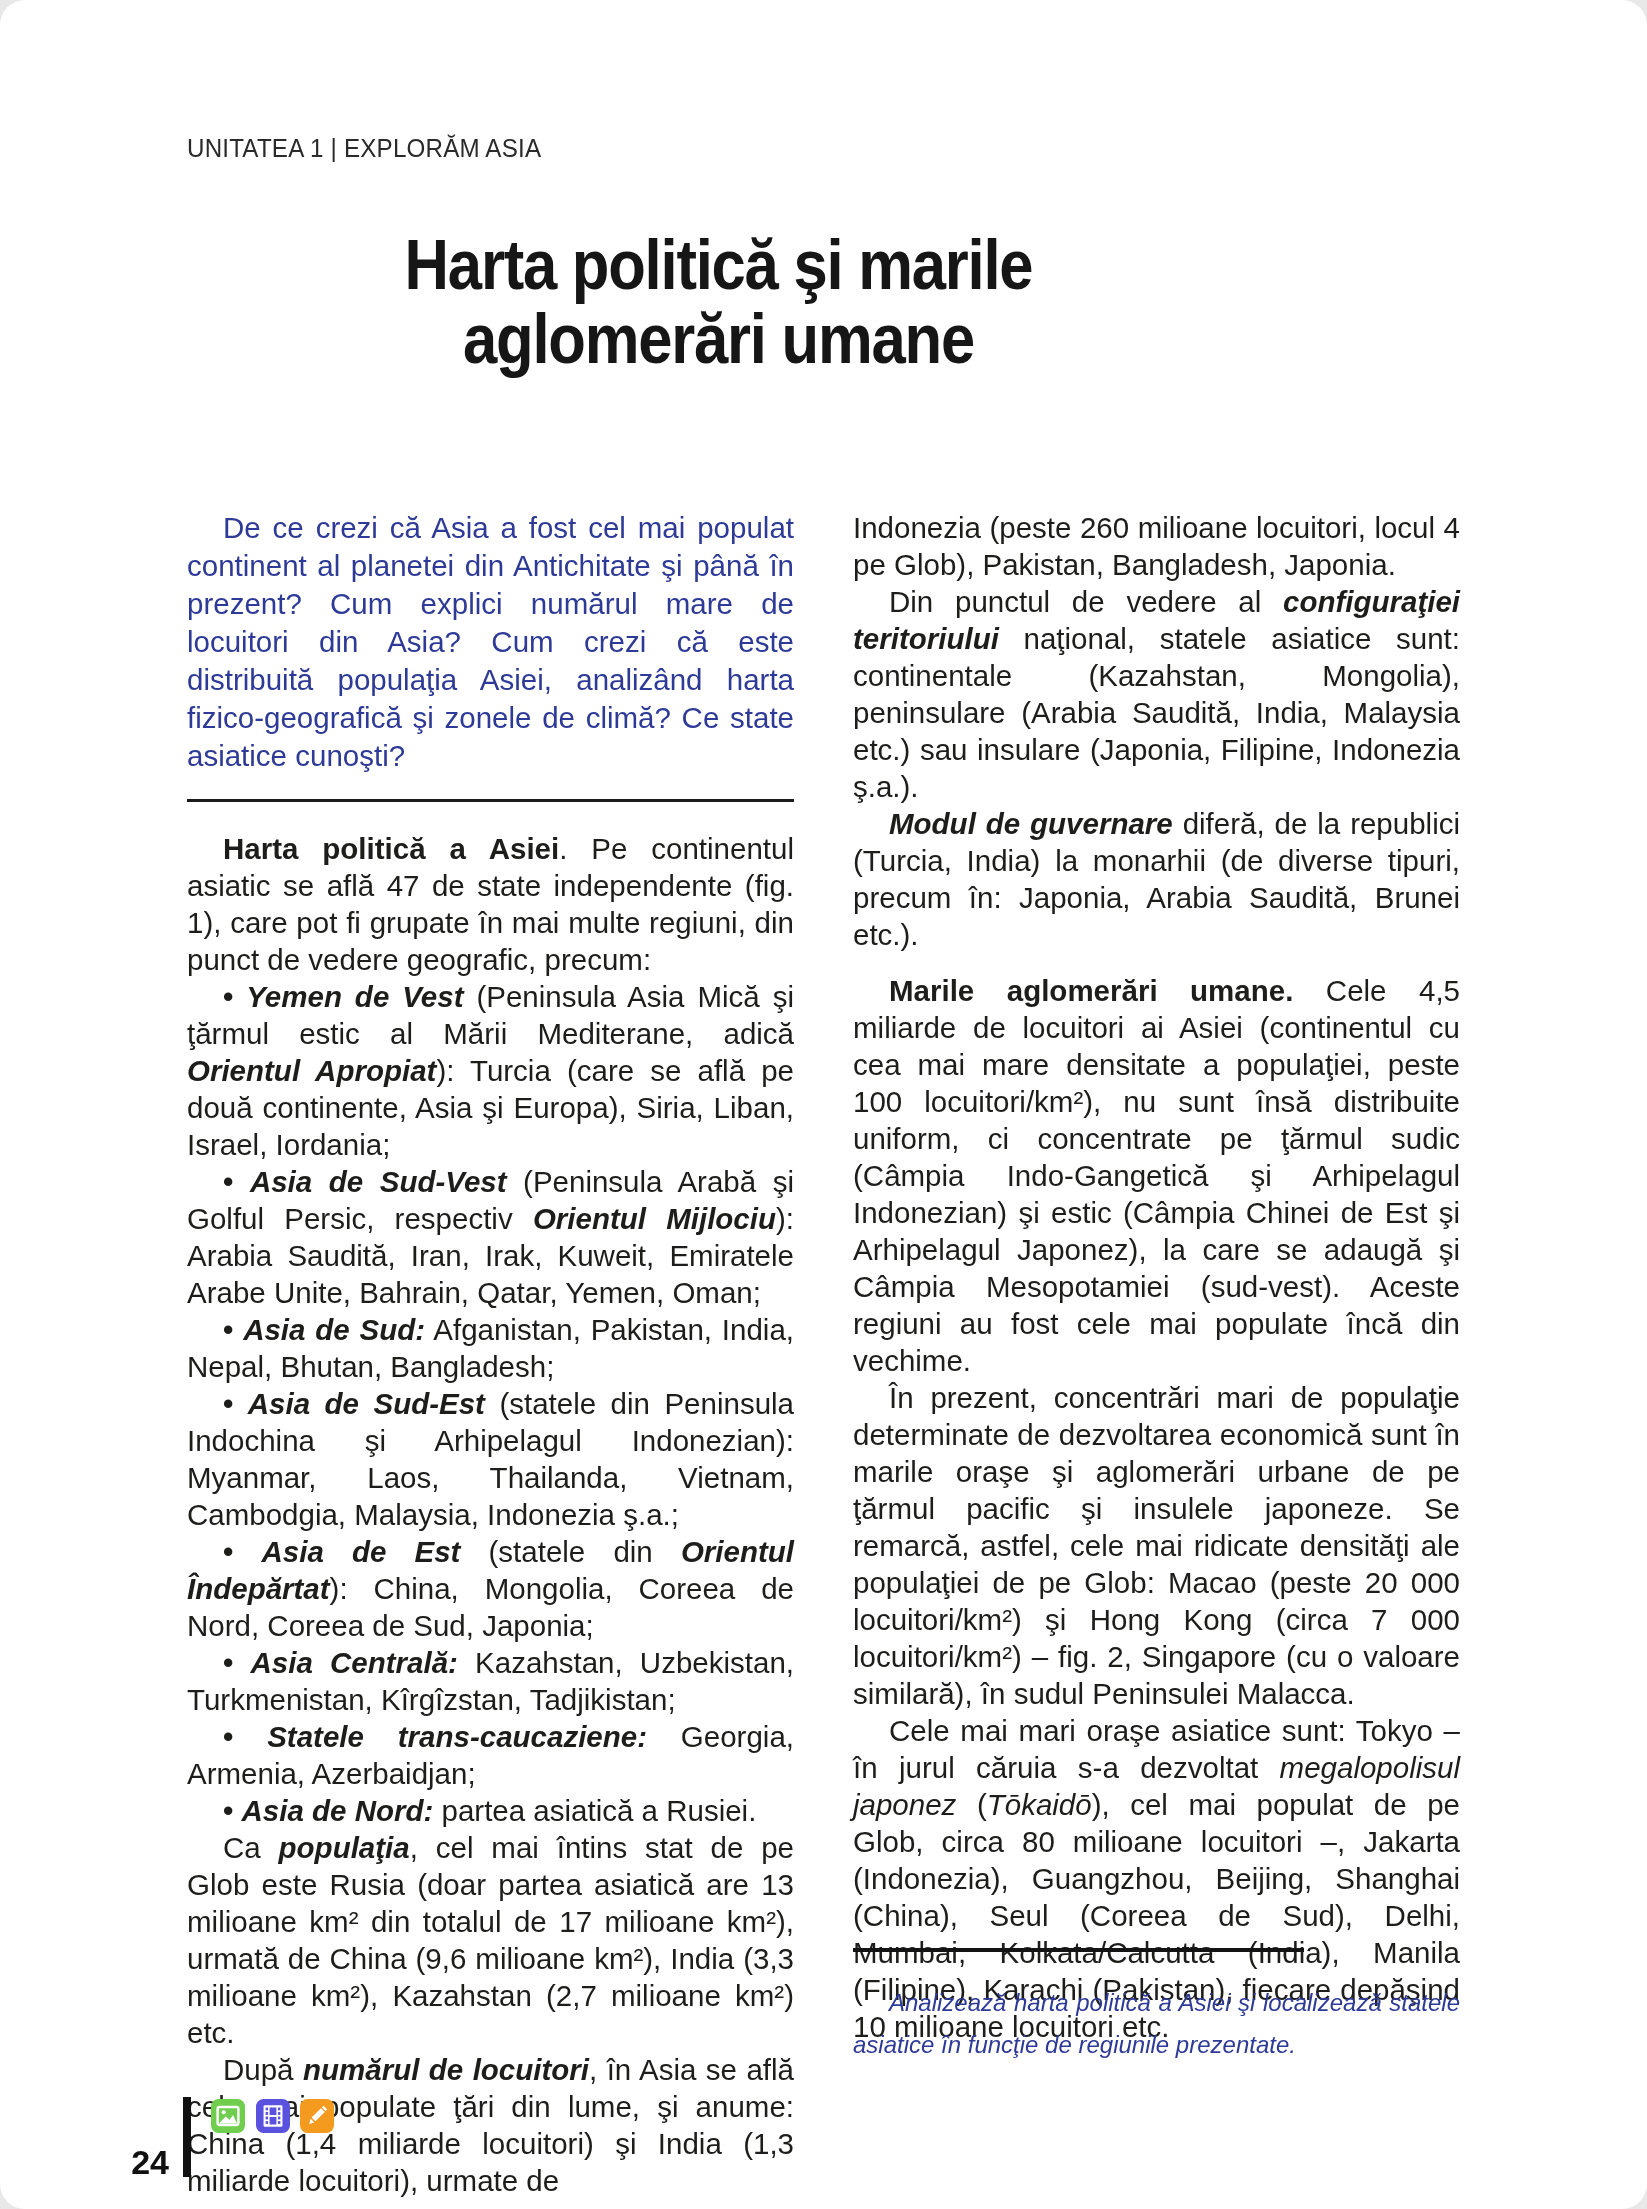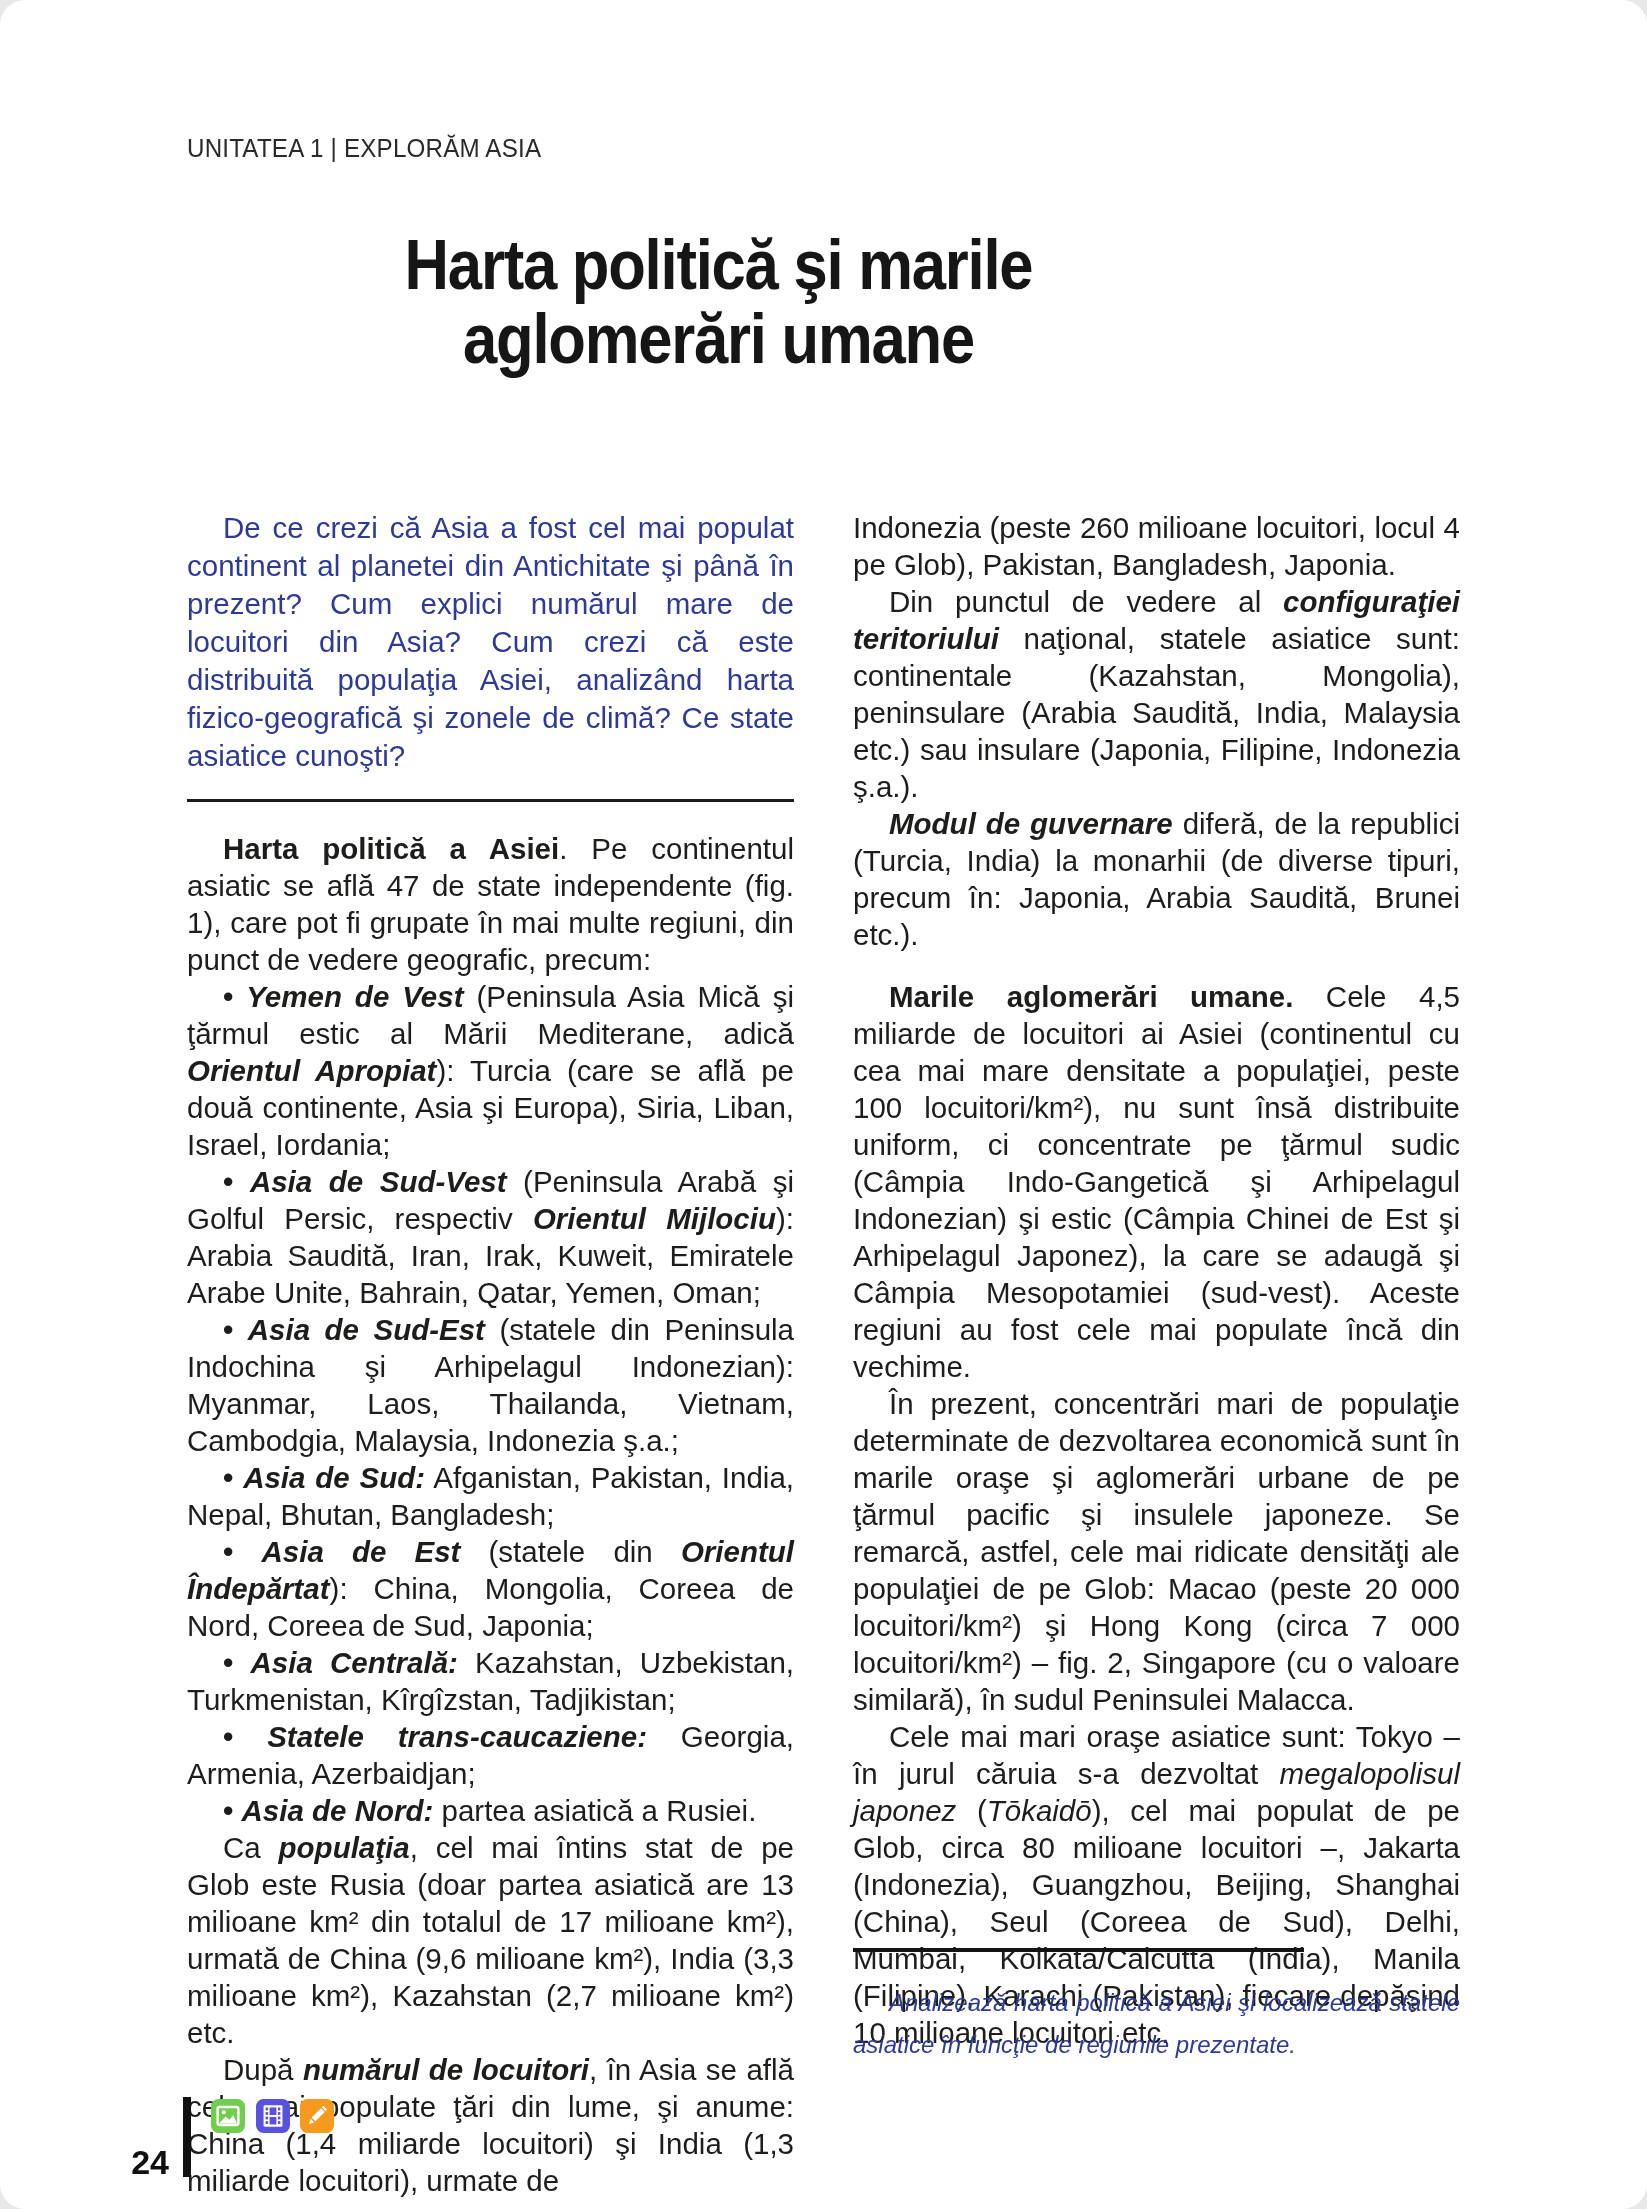--- a/index.html
+++ b/index.html
@@ -24,21 +24,21 @@
   .col { position:absolute; top:509px; width:607px; font-size:29.5px; line-height:37px; }
   .col-left  { left:187px; }
   .col-right { left:853px; }
   .intro {
     margin:0; text-align:justify; text-indent:36px;
     font-size:29.5px; line-height:38px; color:var(--blue,#2e3a97);
   }
   .rule { height:2.9px; background:#1c1c1c; margin:24px 0 28.5px 0; }
   .para { margin:0; text-align:justify; }
   .para.indent { text-indent:36px; }
-  .para.gap { margin-top:25px; }
+  .para.gap { margin-top:19px; }
   .b { font-weight:700; }
   .i { font-style:italic; }
   .activity { position:absolute; left:853px; top:1948px; width:607px; }
   .activity .rule2 { height:3.8px; background:#141414; width:451px; margin:0 0 30px 0; }
   .activity p {
     margin:0; font-style:italic; text-align:justify; text-indent:36px;
     font-size:24px; line-height:42px; color:var(--blue,#2e3a97);
   }
   .page-num {
     position:absolute; left:112px; top:2108px; width:57px; text-align:right;
@@ -64,22 +64,22 @@
     <div>aglomerări umane</div>
   </div>
 
   <div class="col col-left">
     <p class="intro">De ce crezi că Asia a fost cel mai populat continent al planetei din Antichitate şi până în prezent? Cum explici numărul mare de locuitori din Asia? Cum crezi că este distribuită populaţia Asiei, analizând harta fizico-geografică şi zonele de climă? Ce state asiatice cunoşti?</p>
     <div class="rule"></div>
     <div>
         <p class="para indent"><span class="b">Harta politică a Asiei</span><span>. Pe continentul asiatic se află 47 de state independente (fig. 1), care pot fi grupate în mai multe regiuni, din punct de vedere geografic, precum:</span></p>
         <p class="para indent"><span class="b">• </span><span class="b i">Yemen de Vest</span><span> (Peninsula Asia Mică şi ţărmul estic al Mării Mediterane, adică </span><span class="b i">Orientul Apropiat</span><span>): Turcia (care se află pe două continente, Asia şi Europa), Siria, Liban, Israel, Iordania;</span></p>
         <p class="para indent"><span class="b">• </span><span class="b i">Asia de Sud-Vest</span><span> (Peninsula Arabă şi Golful Persic, respectiv </span><span class="b i">Orientul Mijlociu</span><span>): Arabia Saudită, Iran, Irak, Kuweit, Emiratele Arabe Unite, Bahrain, Qatar, Yemen, Oman;</span></p>
+        <p class="para indent"><span class="b">• </span><span class="b i">Asia de Sud:</span><span> Afganistan, Pakistan, India, Nepal, Bhutan, Bangladesh;</span></p>
         <p class="para indent"><span class="b">• </span><span class="b i">Asia de Sud-Est</span><span> (statele din Peninsula Indochina şi Arhipelagul Indonezian): Myanmar, Laos, Thailanda, Vietnam, Cambodgia, Malaysia, Indonezia ş.a.;</span></p>
-        <p class="para indent"><span class="b">• </span><span class="b i">Asia de Sud:</span><span> Afganistan, Pakistan, India, Nepal, Bhutan, Bangladesh;</span></p>
         <p class="para indent"><span class="b">• </span><span class="b i">Asia de Est</span><span> (statele din </span><span class="b i">Orientul Îndepărtat</span><span>): China, Mongolia, Coreea de Nord, Coreea de Sud, Japonia;</span></p>
         <p class="para indent"><span class="b">• </span><span class="b i">Asia Centrală:</span><span> Kazahstan, Uzbekistan, Turkmenistan, Kîrgîzstan, Tadjikistan;</span></p>
         <p class="para indent"><span class="b">• </span><span class="b i">Statele trans-caucaziene:</span><span> Georgia, Armenia, Azerbaidjan;</span></p>
         <p class="para indent"><span class="b">• </span><span class="b i">Asia de Nord:</span><span> partea asiatică a Rusiei.</span></p>
         <p class="para indent"><span>Ca </span><span class="b i">populaţia</span><span>, cel mai întins stat de pe Glob este Rusia (doar partea asiatică are 13 milioane km² din totalul de 17 milioane km²), urmată de China (9,6 milioane km²), India (3,3 milioane km²), Kazahstan (2,7 milioane km²) etc.</span></p>
         <p class="para indent"><span>După </span><span class="b i">numărul de locuitori</span><span>, în Asia se află cele mai populate ţări din lume, şi anume: China (1,4 miliarde locuitori) şi India (1,3 miliarde locuitori), urmate de</span></p>
       </div>
   </div>
 
   <div class="col col-right">

